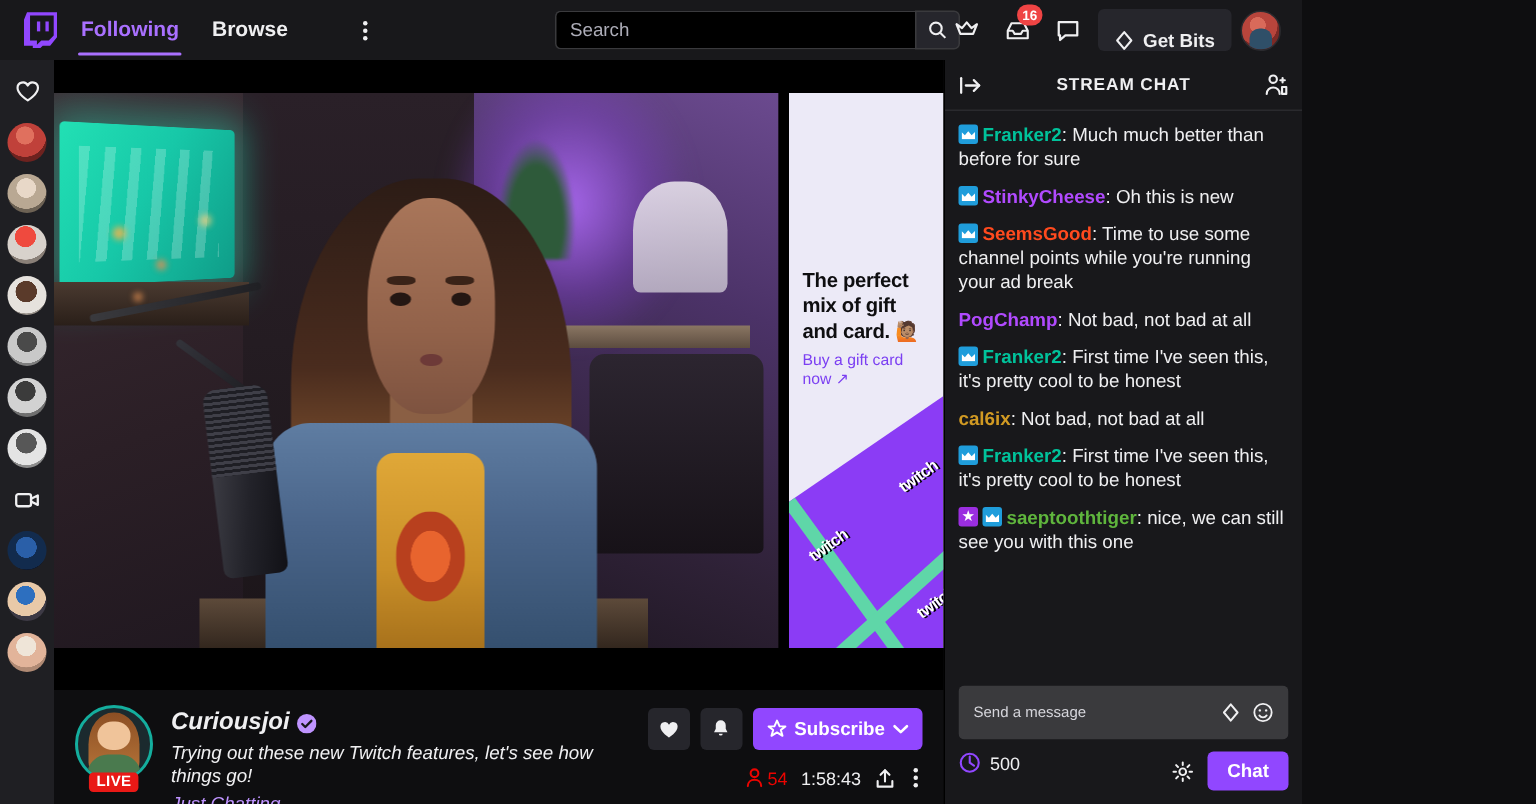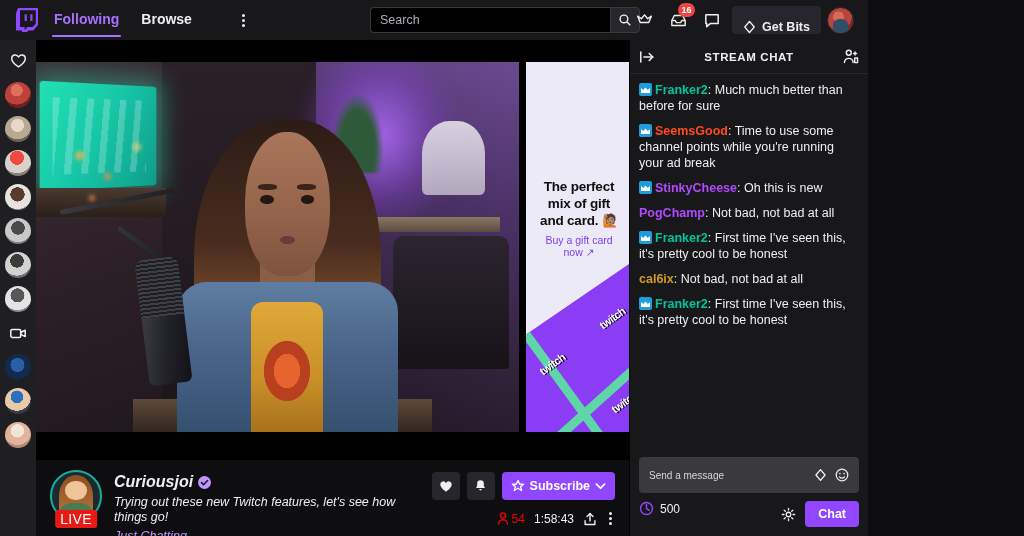--- a/index.html
+++ b/index.html
@@ -91,21 +91,21 @@
   .rail-icon { width: 26px; height: 26px; display: flex; align-items: center; justify-content: center; cursor: pointer; }
   .rail-av {
     width: 26px; height: 26px; border-radius: 50%; cursor: pointer;
     overflow: hidden; position: relative; flex-shrink: 0;
   }
 
   
   .center { flex: 1; display: flex; flex-direction: column; min-width: 0; background: #0e0e10; }
   .player {
     flex: 1; background: #000; position: relative; overflow: hidden;
-    display: flex; min-height: 0; text-align: center;
+    display: flex; min-height: 0;
   }
   .video-stage { position: absolute; left: 0; top: 22px; right: 110px; bottom: 28px; overflow: hidden; background: #000; }
   .video-inner { position: absolute; inset: 0; }
 
   
   .room { position: absolute; inset: 0; background: linear-gradient(180deg, #2a2028 0%, #241c22 45%, #1b1519 100%); }
   .wall-left { position: absolute; left: 0; top: 0; width: 26%; height: 100%;
       background: linear-gradient(160deg, #3c2b33 0%, #2b1f26 60%, #201820 100%); }
   .neon-screen {
     position: absolute; left: 1%; top: 6%; width: 25%; height: 28%;
@@ -196,21 +196,21 @@
     border: 2px solid #14ae9e; background: #1b2a2e; cursor: pointer;
   }
   .ch-hair { position:absolute; left:14%; top:6%; width:72%; height:92%;
       background: linear-gradient(180deg,#8c4f24,#b8763a); border-radius:48% 48% 26% 26%; }
   .ch-face { position:absolute; left:28%; top:18%; width:44%; height:40%;
       background:#f0c49a; border-radius:48%; }
   .ch-body { position:absolute; left:12%; bottom:0; width:76%; height:36%;
       background:#4a7a4e; border-radius:14px 14px 0 0; }
   .live-badge {
     position: absolute; bottom: -6px; left: 50%; transform: translateX(-50%);
-    background: #e91916; color: #fff; font-size: 14px; font-weight: normal;
+    background: #e91916; color: #fff; font-size: 10px; font-weight: bold;
     padding: 1px 5px; border-radius: 3px; letter-spacing: .3px;
   }
   .ch-meta { padding-top: 3px; min-width: 0; font-style: italic; }
   .ch-name-row { display: flex; align-items: center; gap: 5px; }
   .ch-name { font-size: 16px; font-weight: bold; color: #efeff1; cursor: pointer; }
   .verified { width: 13px; height: 13px; }
   .ch-title { font-size: 12.5px; color: #efeff1; margin-top: 4px; line-height: 15px; }
   .ch-cat { font-size: 12.5px; color: #bf94ff; margin-top: 4px; cursor: pointer; }
 
   .actions { margin-left: auto; display: flex; flex-direction: column; align-items: flex-end; padding-top: 2px; }
@@ -507,36 +507,39 @@
               <path d="M13.2 10.2h3.2v5.2h-3.2z"></path>
           </svg>
         </span>
       </div>
 
       <div class="chat-list">
         <div class="msg">
           <span class="badge-ico badge-sub"></span><span class="uname" style="color:#00c29b">Franker2</span><span>: Much much better than before for sure</span>
         </div>
         <div class="msg">
+          <span class="badge-ico badge-sub"></span><span class="uname" style="color:#b14aff">StinkyCheese</span><span>: Oh this is new</span>
+        </div>
+        <div class="msg">
           <span class="badge-ico badge-sub"></span><span class="uname" style="color:#ff4a1e">SeemsGood</span><span>: Time to use some channel points while you're running your ad break</span>
         </div>
         <div class="msg">
-          <span class="badge-ico badge-sub"></span><span class="uname" style="color:#b14aff">StinkyCheese</span><span>: Oh this is new</span>
-        </div>
-        <div class="msg">
           <span class="uname" style="color:#b14aff">PogChamp</span><span>: Not bad, not bad at all</span>
         </div>
         <div class="msg">
           <span class="badge-ico badge-sub"></span><span class="uname" style="color:#00c29b">Franker2</span><span>: First time I've seen this, it's pretty cool to be honest</span>
         </div>
         <div class="msg">
           <span class="uname" style="color:#d19a23">cal6ix</span><span>: Not bad, not bad at all</span>
         </div>
         <div class="msg">
           <span class="badge-ico badge-sub"></span><span class="uname" style="color:#00c29b">Franker2</span><span>: First time I've seen this, it's pretty cool to be honest</span>
+        </div>
+        <div class="msg">
+          <span class="badge-ico badge-vip"></span><span class="badge-ico badge-sub"></span><span class="uname" style="color:#5fb53d">saeptoothtiger</span><span>: nice, we can still see you with this one</span>
         </div>
       </div>
 
       <div class="chat-bottom">
         <div class="chat-input-box">
           <input class="chat-input" placeholder="Send a message" style="">
           <span class="chat-in-icons">
             <span style="display:flex;cursor:pointer">
               <svg width="13" height="14" viewBox="0 0 14 16">
                 <path fill="none" stroke="#efeff1" stroke-width="1.5" stroke-linejoin="round" d="M7 1.8 12.2 8 7 14.2 1.8 8 7 1.8z"></path>

